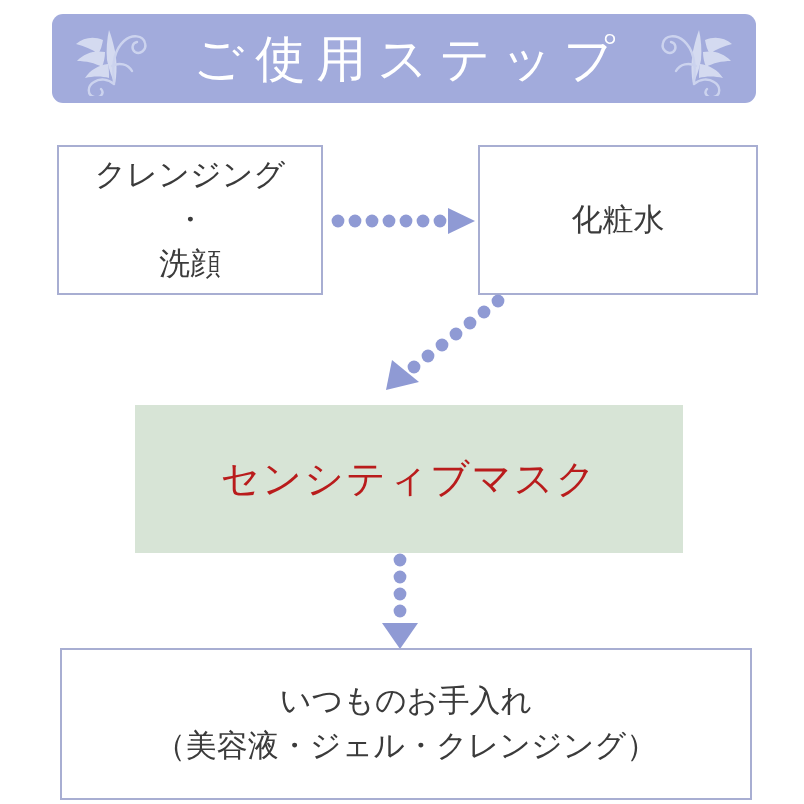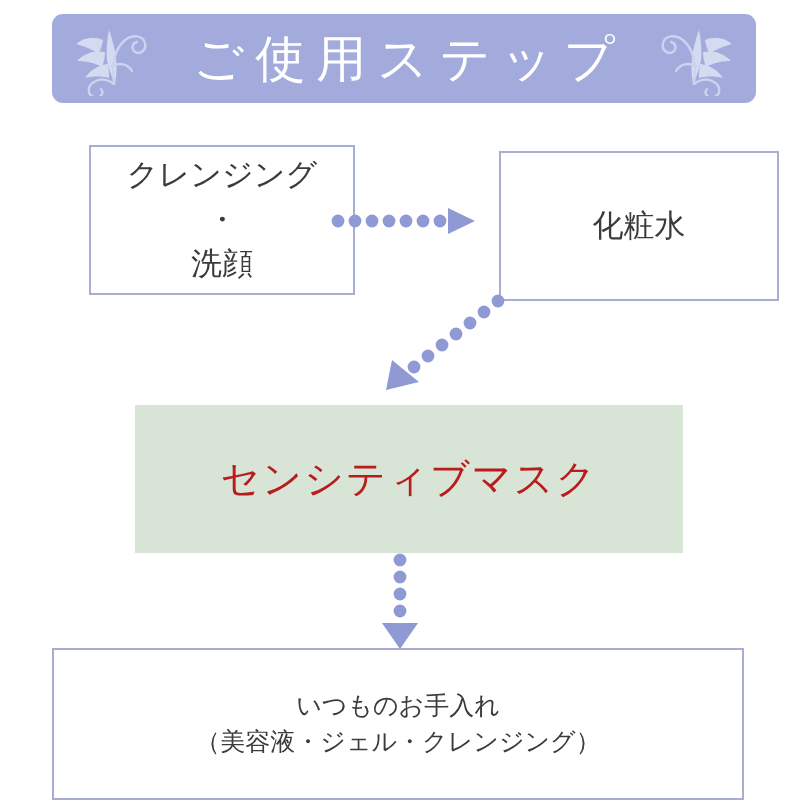--- a/index.html
+++ b/index.html
@@ -70,50 +70,48 @@
     color: #3b3b3b;
     line-height: 1.45;
   }
 
   .box-cleansing {
     left: 57px;
     top: 145px;
     width: 266px;
     height: 150px;
     font-size: 31px;
-    margin-left: 32px;
   }
 
   .box-lotion {
-    left: 499px;
+    left: 478px;
     top: 145px;
     width: 280px;
     height: 150px;
     font-size: 31px;
-    margin-top: 6px;
   }
 
   .box-mask {
     left: 135px;
     top: 405px;
     width: 548px;
     height: 148px;
     border: none;
     background: #d7e4d6;
     color: #b91c1c;
     font-size: 39px;
     letter-spacing: 2px;
   }
 
   .box-routine {
-    left: 52px;
+    left: 60px;
     top: 648px;
     width: 692px;
     height: 152px;
-    font-size: 25px;
+    font-size: 31px;
   }
 
   .box-line { display: block; }
 
   
   .arrow { position: absolute; pointer-events: none; }
 
   .arrow-h {
     left: 330px;
     top: 206px;

